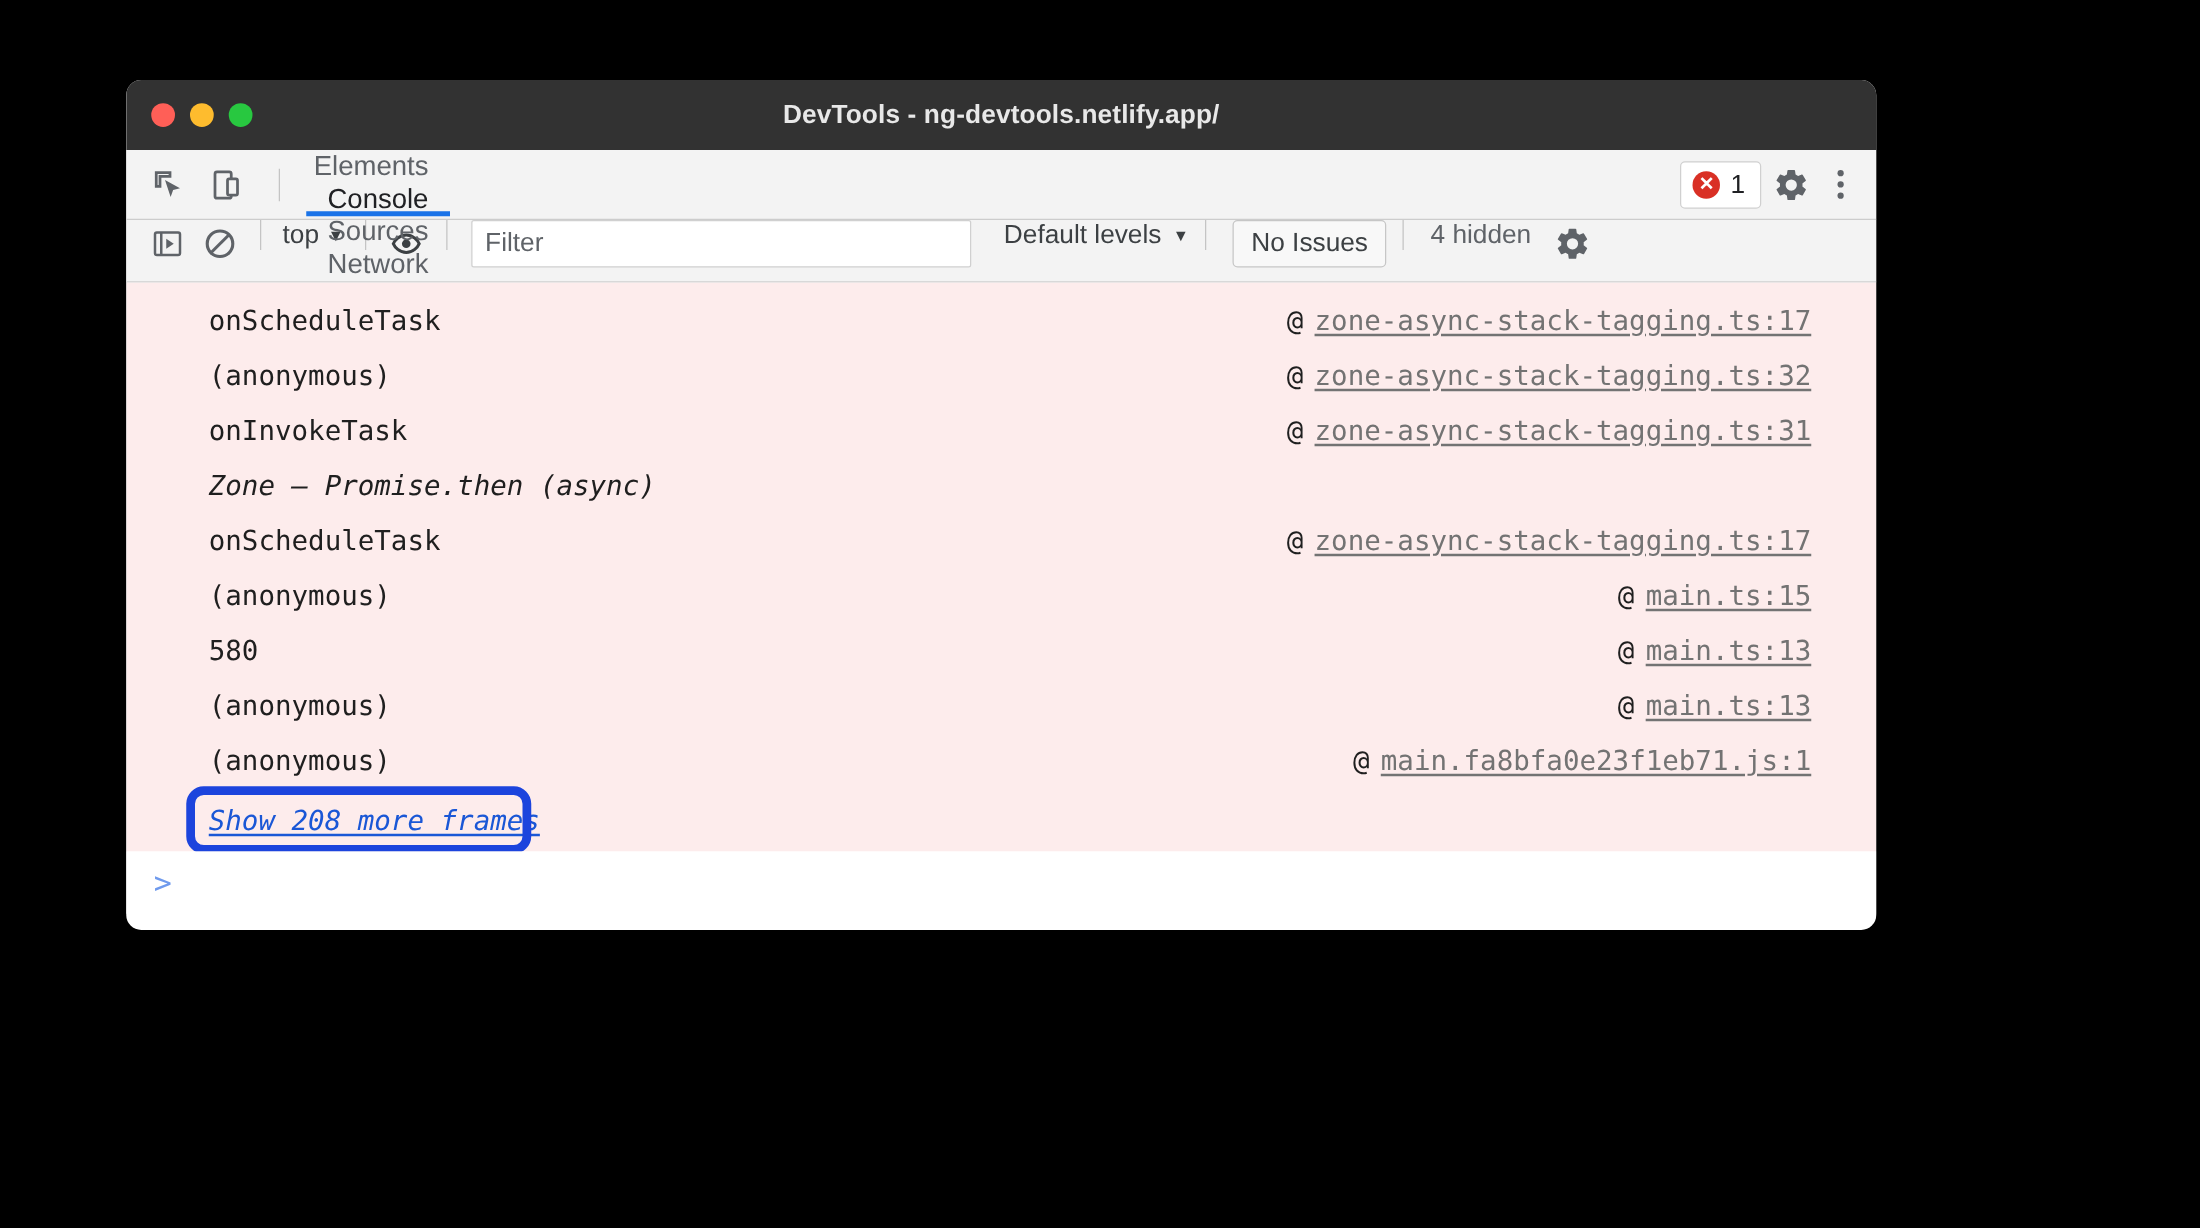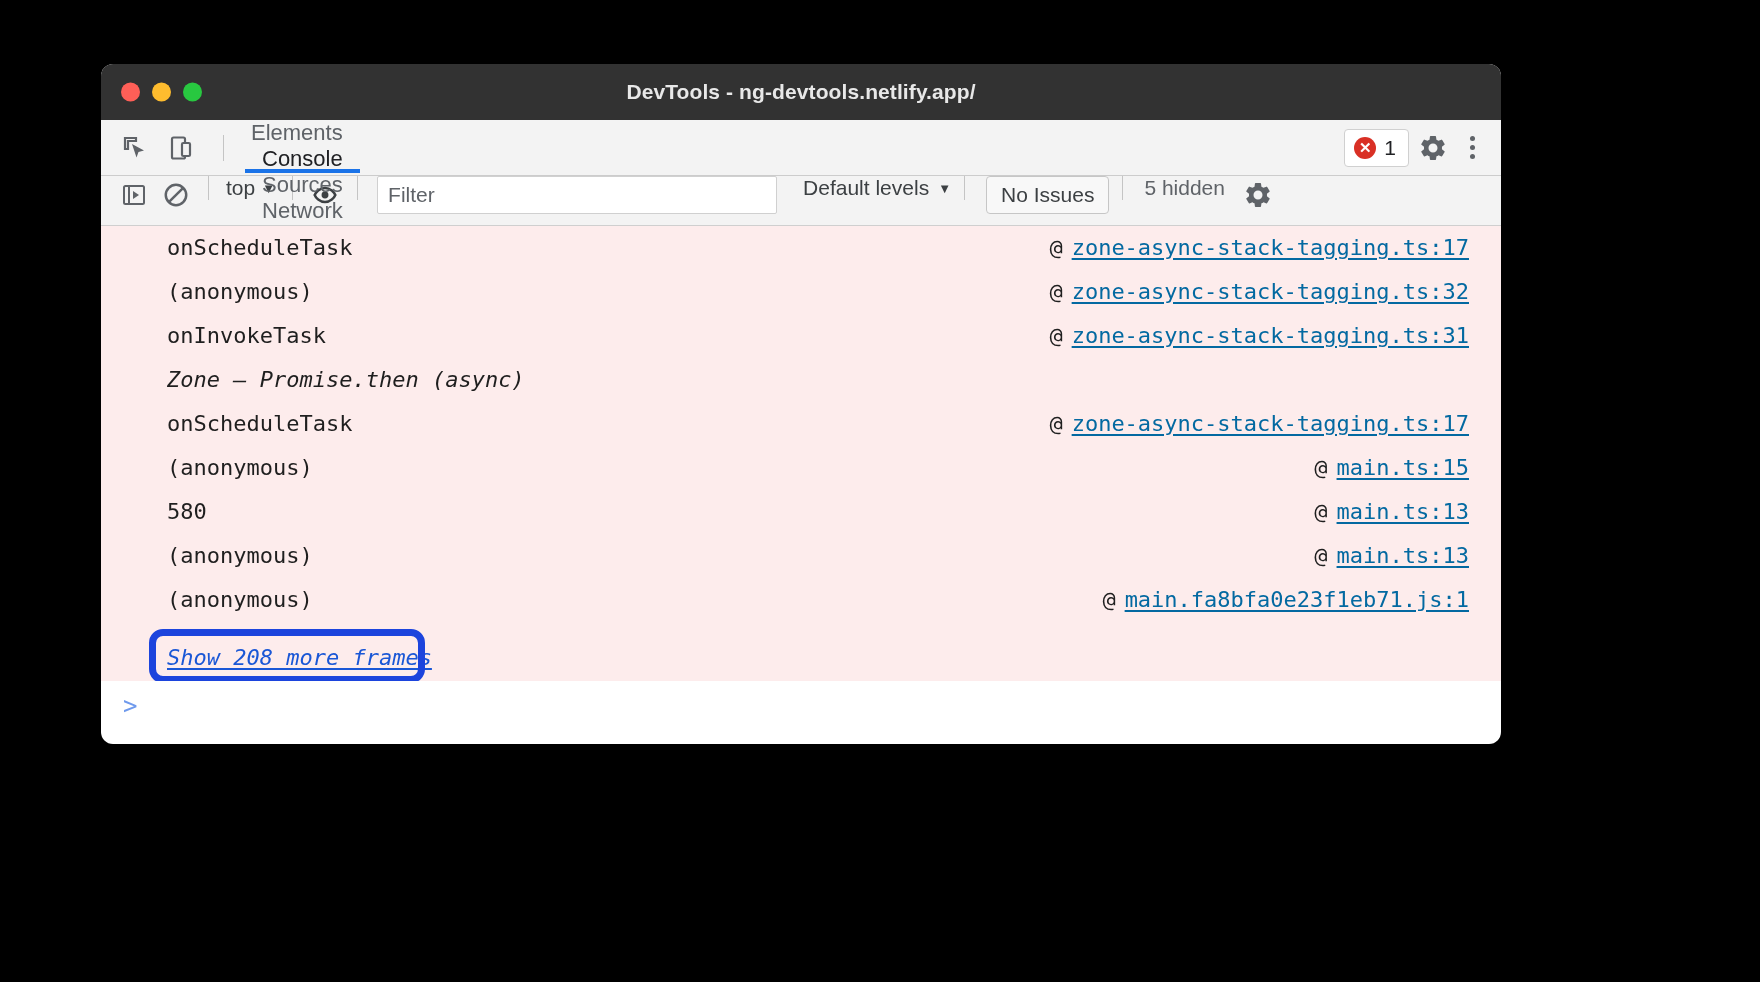--- a/index.html
+++ b/index.html
@@ -215,43 +215,43 @@
     background: #ffffff;
     overflow: hidden;
   }
   .error-block {
     background: #fdecec;
     padding: 9px 0 14px 0;
     min-height: 448px;
   }
   .frame-row {
     display: flex;
-    align-items: flex-start;
+    align-items: center;
     height: 44px;
     padding-left: 66px;
-    padding-right: 32px;
+    padding-right: 52px;
     font-family: "DejaVu Sans Mono", "Liberation Mono", monospace;
     font-size: 22px;
     color: #1f1f1f;
   }
   .frame-name { white-space: pre; }
   .frame-name.async {
     font-style: italic;
     color: #1f1f1f;
   }
   .frame-loc {
     margin-left: auto;
     display: flex;
     align-items: baseline;
     gap: 9px;
     white-space: pre;
   }
   .at { color: #1f1f1f; }
   .loc-link {
-    color: #0369a1;
+    color: #737373;
     text-decoration: underline;
     text-underline-offset: 3px;
   }
 
   
   .showmore-row {
     position: relative;
     height: 52px;
     padding-left: 66px;
     display: flex;
@@ -391,21 +391,21 @@
       </div>
       <div class="levels">
         <span>Default levels</span>
         <span class="caret">▼</span>
       </div>
       <div class="fb-sep"></div>
       <div class="issues-btn">
         <span>No Issues</span>
       </div>
       <div class="fb-sep"></div>
-      <div class="hidden-count">5 hidden</div>
+      <div class="hidden-count">4 hidden</div>
       <div class="fb-icon fb-gear">
         <svg width="30" height="30" viewBox="0 0 24 24">
           <path fill="#5f6368" d="M19.14 12.94a7.07 7.07 0 0 0 0-1.88l2.03-1.58a.5.5 0 0 0 .12-.64l-1.92-3.32a.5.5 0 0 0-.6-.22l-2.39.96a7.3 7.3 0 0 0-1.62-.94l-.36-2.54a.5.5 0 0 0-.5-.42h-3.84a.5.5 0 0 0-.5.42l-.36 2.54c-.59.24-1.13.56-1.62.94l-2.39-.96a.5.5 0 0 0-.6.22L2.67 8.84a.5.5 0 0 0 .12.64l2.03 1.58a7.07 7.07 0 0 0 0 1.88l-2.03 1.58a.5.5 0 0 0-.12.64l1.92 3.32c.12.22.38.3.6.22l2.39-.96c.49.38 1.03.7 1.62.94l.36 2.54c.04.24.25.42.5.42h3.84c.25 0 .46-.18.5-.42l.36-2.54c.59-.24 1.13-.56 1.62-.94l2.39.96c.22.08.48 0 .6-.22l1.92-3.32a.5.5 0 0 0-.12-.64zM12 15.6A3.6 3.6 0 1 1 15.6 12 3.6 3.6 0 0 1 12 15.6z"></path>
         </svg>
       </div>
     </div>
 
     <div class="console-body">
       <div class="error-block">
 

